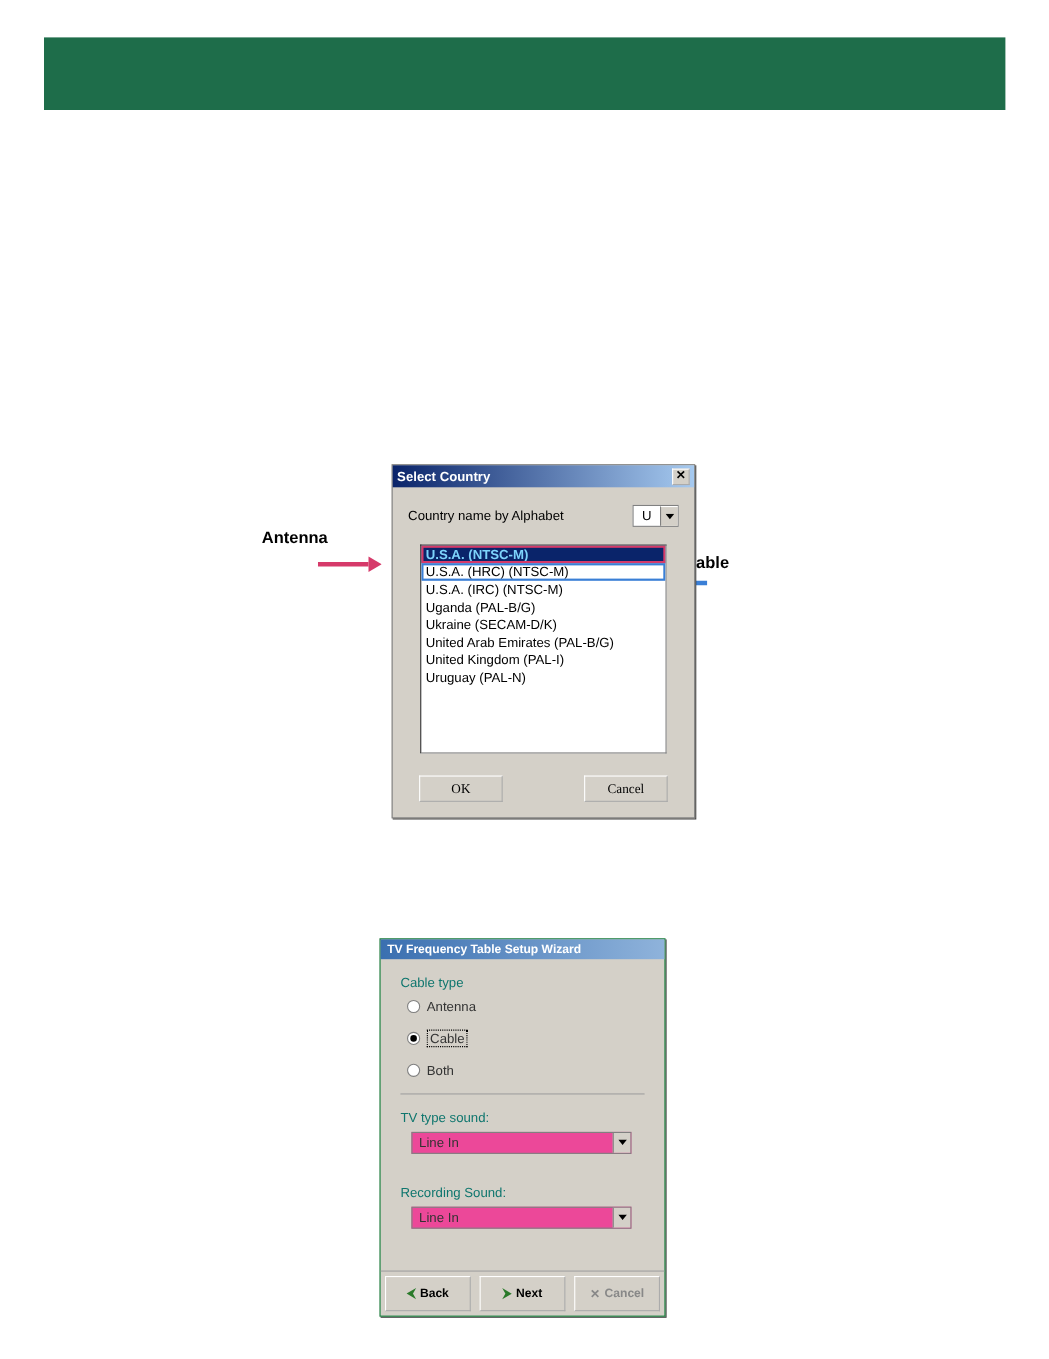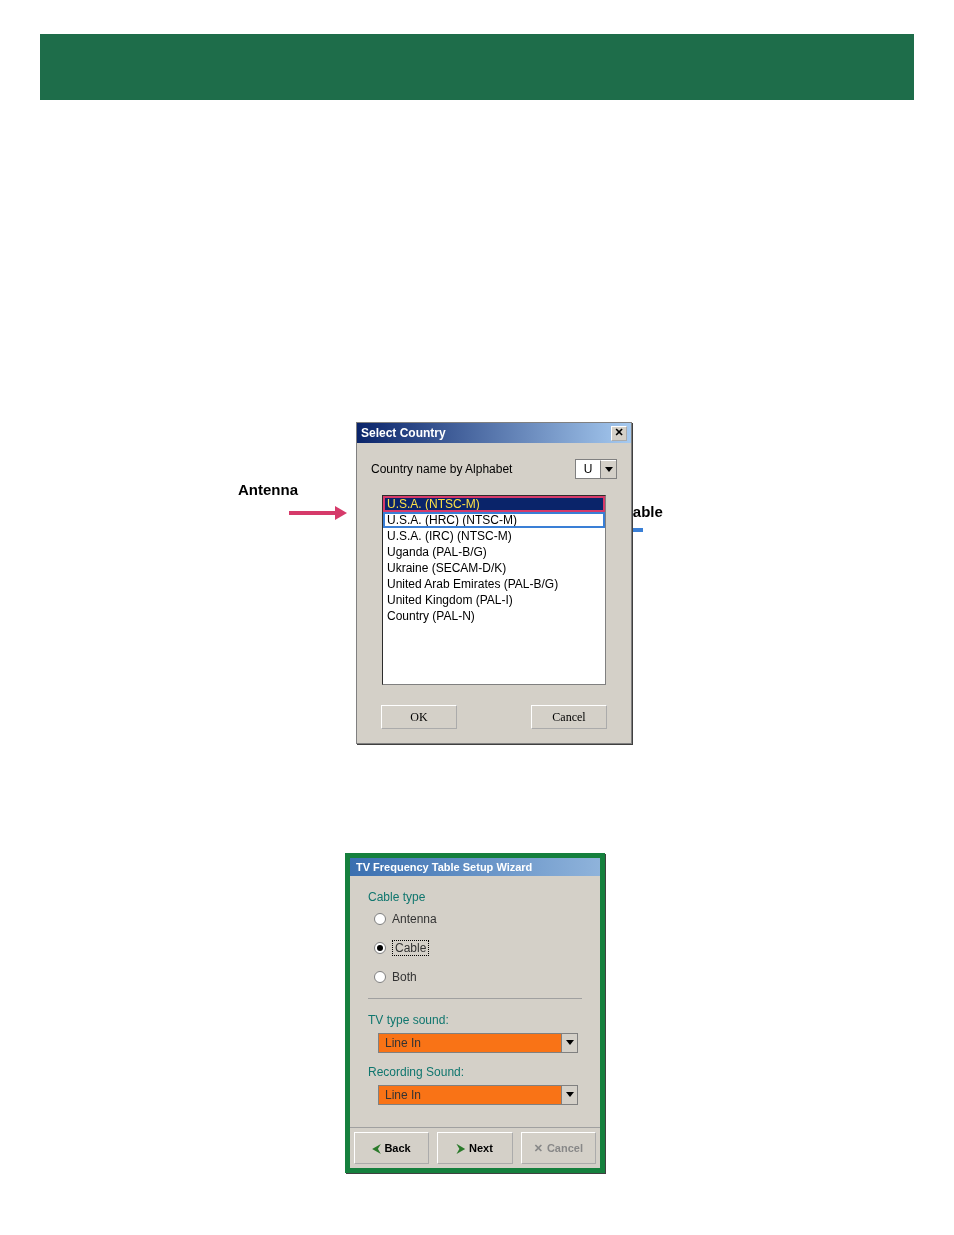--- a/index.html
+++ b/index.html
@@ -118,24 +118,25 @@
     height: 190px;
     background: #fff;
     border: 1px inset #808080;
     font-size: 12px;
     overflow: hidden;
     margin: 0 auto 20px auto;
   }
   .listbox .item { padding: 1px 4px; white-space: nowrap; }
   .listbox .item.selected {
     background: #0a246a;
-    color: #fde047;
+    color: #7dd3fc;
     outline: 2px solid #d63a6a;
     outline-offset: -2px;
     position: relative;
+    font-weight: bold;
   }
   .listbox .item.hl-cable {
     outline: 2px solid #3a7fd6;
     outline-offset: -2px;
     position: relative;
   }
   .dlg-btn-row {
     display: flex;
     justify-content: space-between;
     padding: 0 10px;
@@ -151,21 +152,21 @@
     font-family: Liberation Serif, serif;
   }
 
   
   .dialog2 {
     position: absolute;
     top: 853px;
     left: 345px;
     width: 260px;
     background: #d4d0c8;
-    border: 5px solid #15803d;
+    border: 1px solid #15803d;
     box-shadow: 1px 1px 0 #404040;
     font-size: 12px;
   }
   .titlebar2 {
     height: 18px;
     background: linear-gradient(to right, #3a6fb0, #8fb3db);
     color: #ffffff;
     font-size: 11px;
     font-weight: bold;
     display: flex;
@@ -207,24 +208,24 @@
     background: #000;
   }
   .focus-rect {
     border: 1px dotted #000;
     padding: 0 2px;
   }
   .hr { border: none; border-top: 1px solid #a0a0a0; margin: 4px 0 14px 0; }
   .yellow-select {
     display: flex;
     align-items: stretch;
-    background: #f97316;
+    background: #ec4899;
     border: 1px solid #808080;
     height: 20px;
-    margin: 6px 0 12px 10px;
+    margin: 6px 0 28px 10px;
     width: 200px;
   }
   .yellow-select .val {
     flex: 1;
     padding: 0 6px;
     font-size: 12px;
     line-height: 18px;
     color: #333;
   }
   .yellow-select .drop-btn {
@@ -297,21 +298,21 @@
       </div>
     </div>
     <div class="listbox">
       <div class="item selected">U.S.A. (NTSC-M)</div>
       <div class="item hl-cable">U.S.A. (HRC) (NTSC-M)</div>
       <div class="item">U.S.A. (IRC) (NTSC-M)</div>
       <div class="item">Uganda (PAL-B/G)</div>
       <div class="item">Ukraine (SECAM-D/K)</div>
       <div class="item">United Arab Emirates (PAL-B/G)</div>
       <div class="item">United Kingdom (PAL-I)</div>
-      <div class="item">Country (PAL-N)</div>
+      <div class="item">Uruguay (PAL-N)</div>
     </div>
     <div class="dlg-btn-row">
       <div class="win-button">OK</div>
       <div class="win-button">Cancel</div>
     </div>
   </div>
 </div>
 
 <div class="dialog2">
   <div class="titlebar2">

